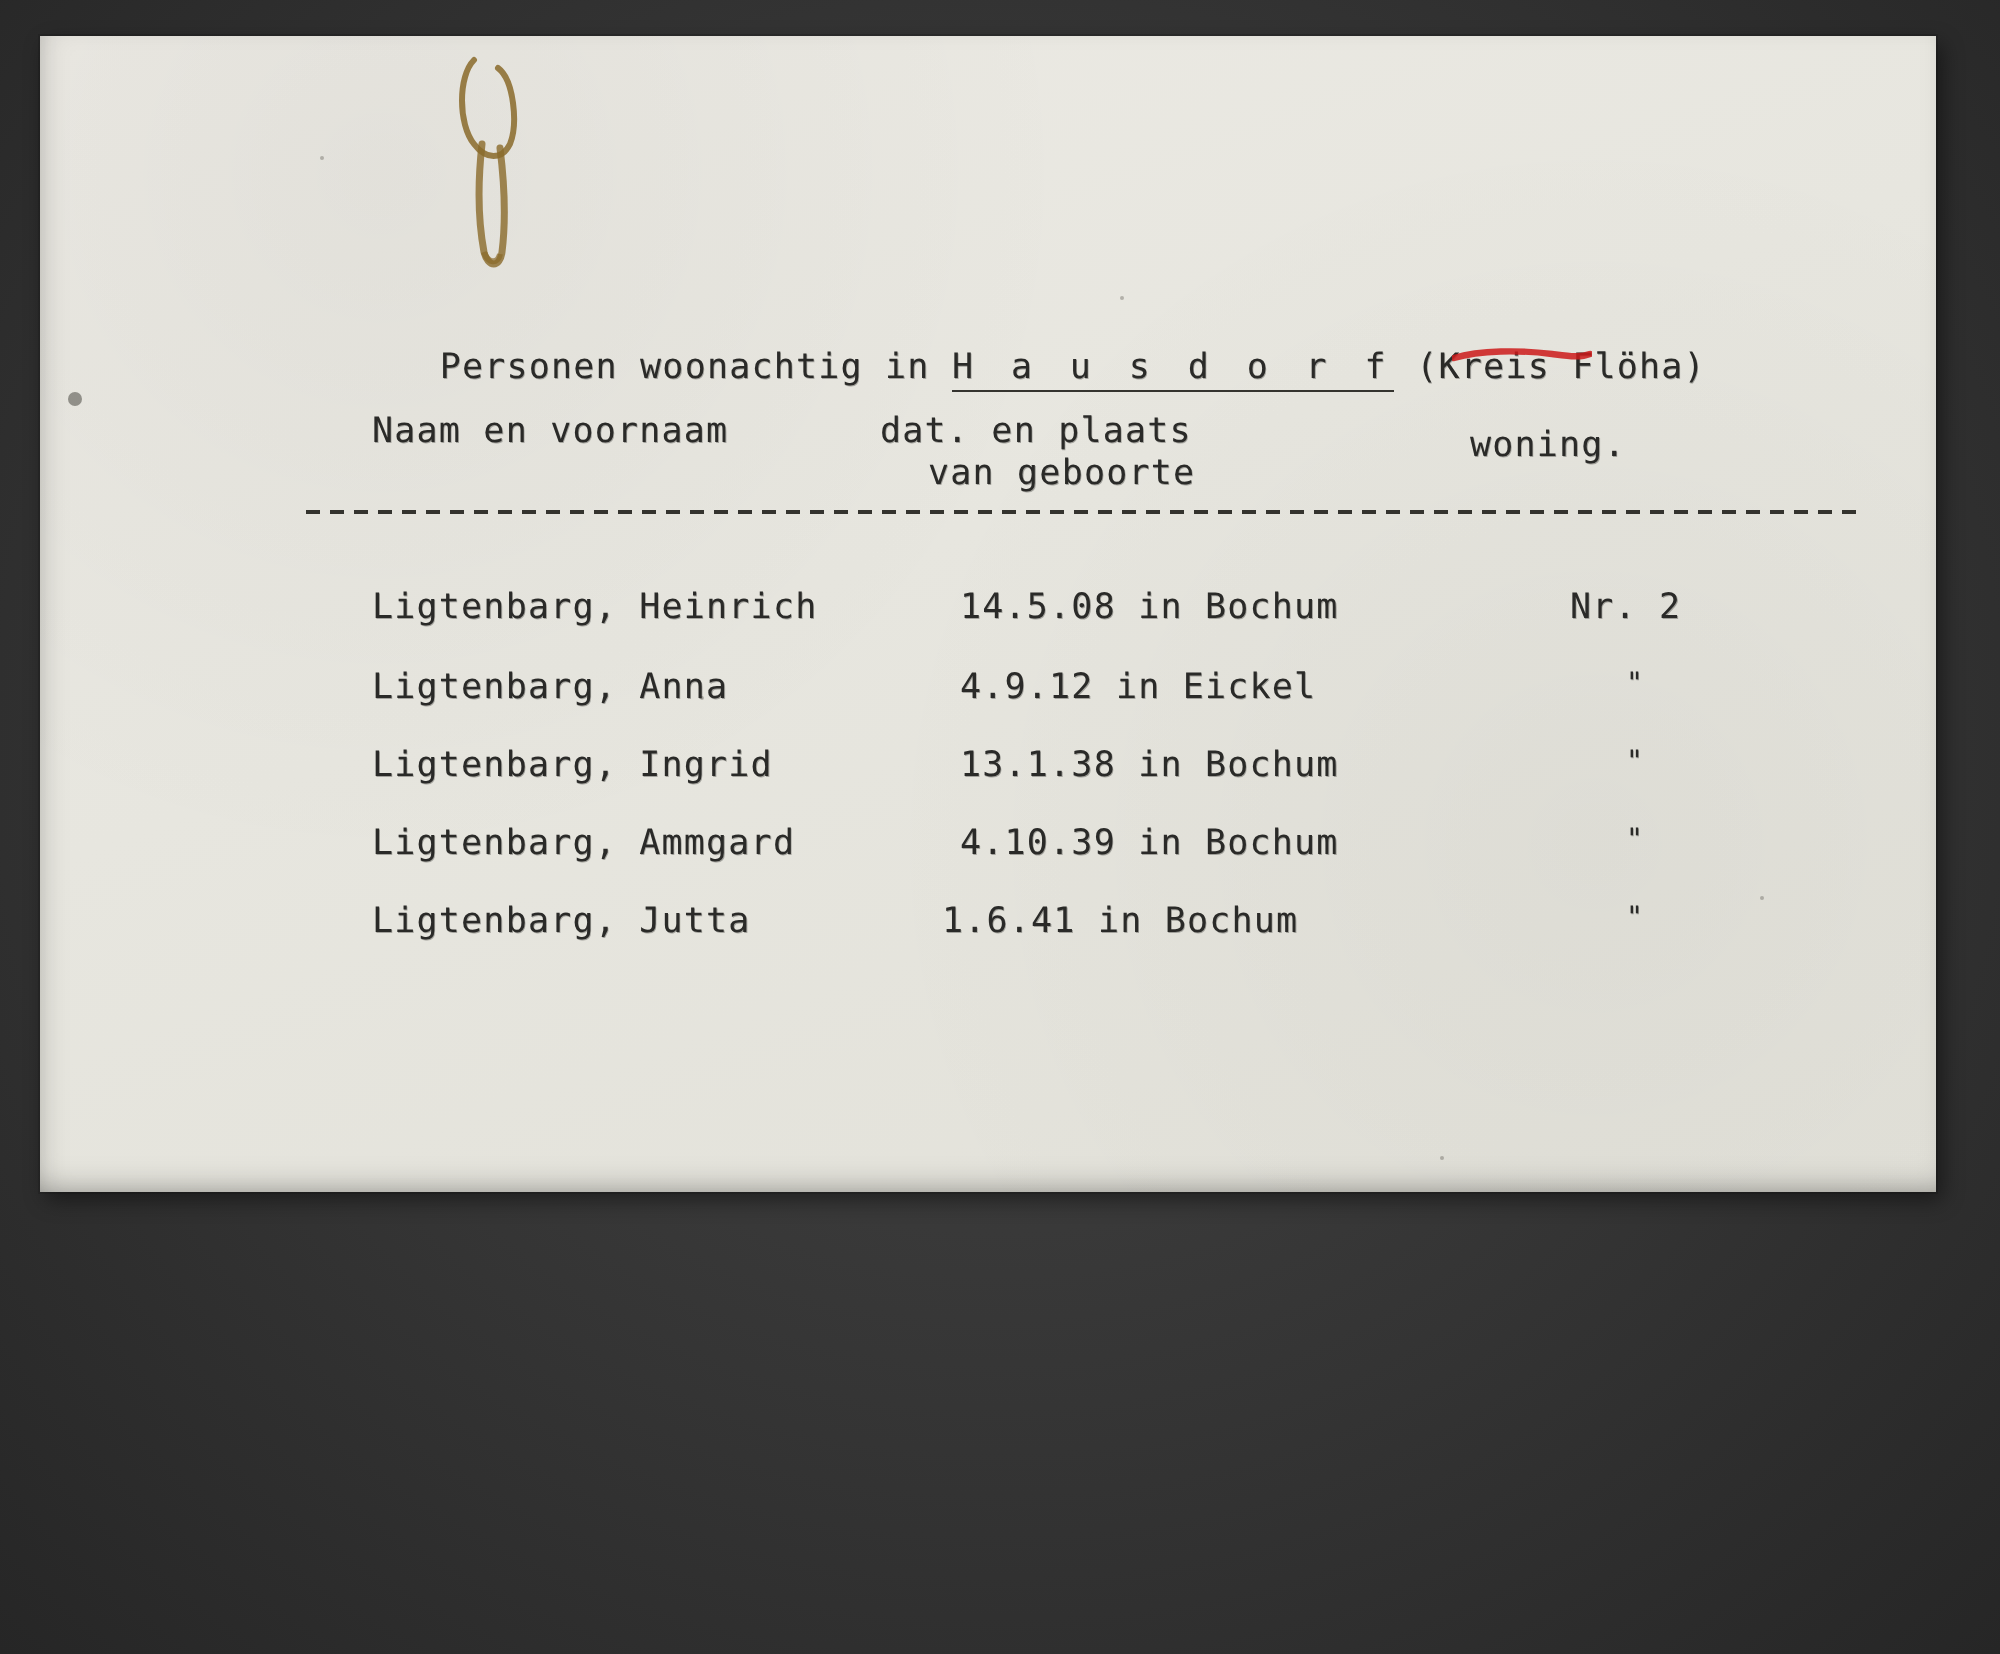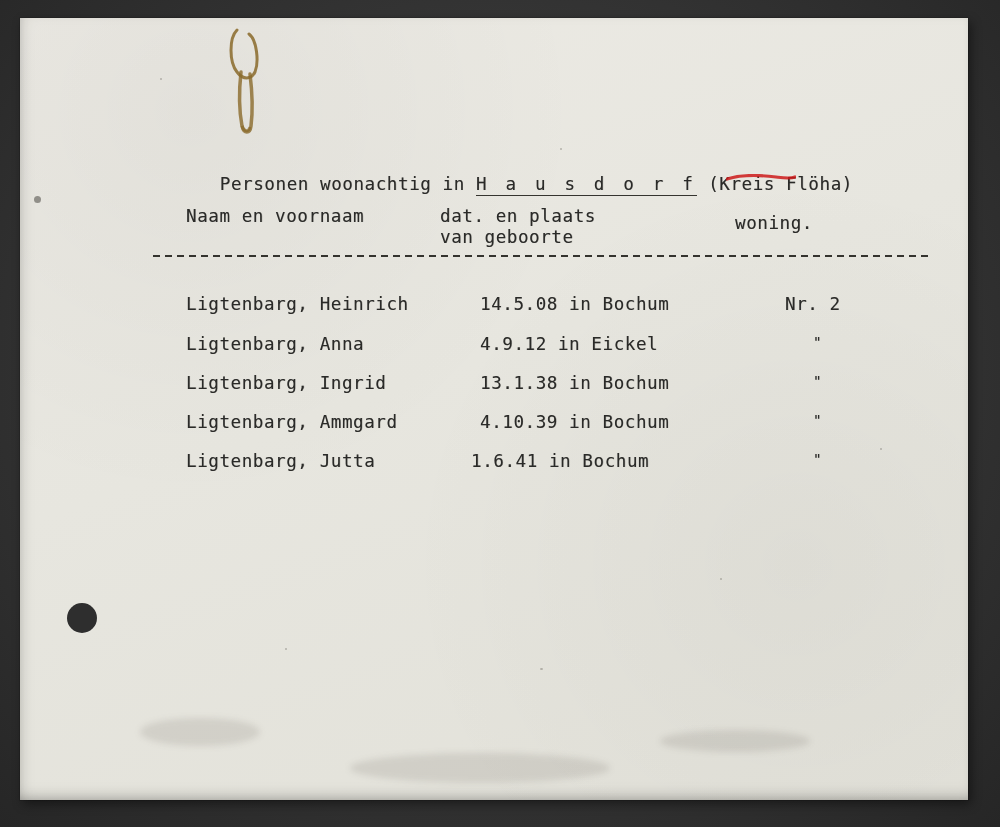--- a/index.html
+++ b/index.html
@@ -27,21 +27,21 @@
     inset: 0;
     background:
       radial-gradient(ellipse at 50% 45%, #444 0%, #343434 55%, #262626 100%);
   }
   
   #paper {
     position: absolute;
     left: 20px;
     top: 18px;
     width: 948px;
-    height: 782px;
+    height: 578px;
     background: #e9e8e2;
     background-image:
       radial-gradient(circle at 18% 12%, rgba(0,0,0,0.035) 0%, rgba(0,0,0,0) 38%),
       radial-gradient(circle at 82% 70%, rgba(0,0,0,0.03) 0%, rgba(0,0,0,0) 42%),
       linear-gradient(160deg, #eceae4 0%, #e7e6df 45%, #e2e1d9 100%);
     box-shadow: 0 0 0 1px rgba(0,0,0,0.12), 3px 4px 10px rgba(0,0,0,0.45);
     overflow: hidden;
   }
   
   #paper::after {
@@ -181,21 +181,21 @@
     </div>
 
     <div id="red-underline">
       <svg width="70" height="7" viewBox="0 0 70 7">
         <path d="M1 5 C14 1, 34 1, 50 3 C58 4, 64 5, 69 3" fill="none" stroke="#cc1a1a" stroke-width="3.2" stroke-linecap="round" opacity="0.85"></path>
       </svg>
     </div>
 
     <div class="typed col-name" style="top:188px;">Naam en voornaam</div>
     <div class="typed col-dob" style="top:188px;">dat. en plaats</div>
-    <div class="typed col-dob" style="top:209px;">van geboorte</div>
+    <div class="typed col-dob" style="top:209px;margin-left:24px;">van geboorte</div>
     <div class="typed" style="left:715px; top:195px;">woning.</div>
 
     <div id="dashed-rule">
       <div class="rule-line"></div>
     </div>
 
     <div>
       <div class="typed col-name" style="top:276px;">Ligtenbarg, Heinrich</div>
       <div class="typed" style="left:460px; top:276px;">14.5.08 in Bochum</div>
       <div class="typed" style="left:765px; top:276px;">Nr. 2</div>

